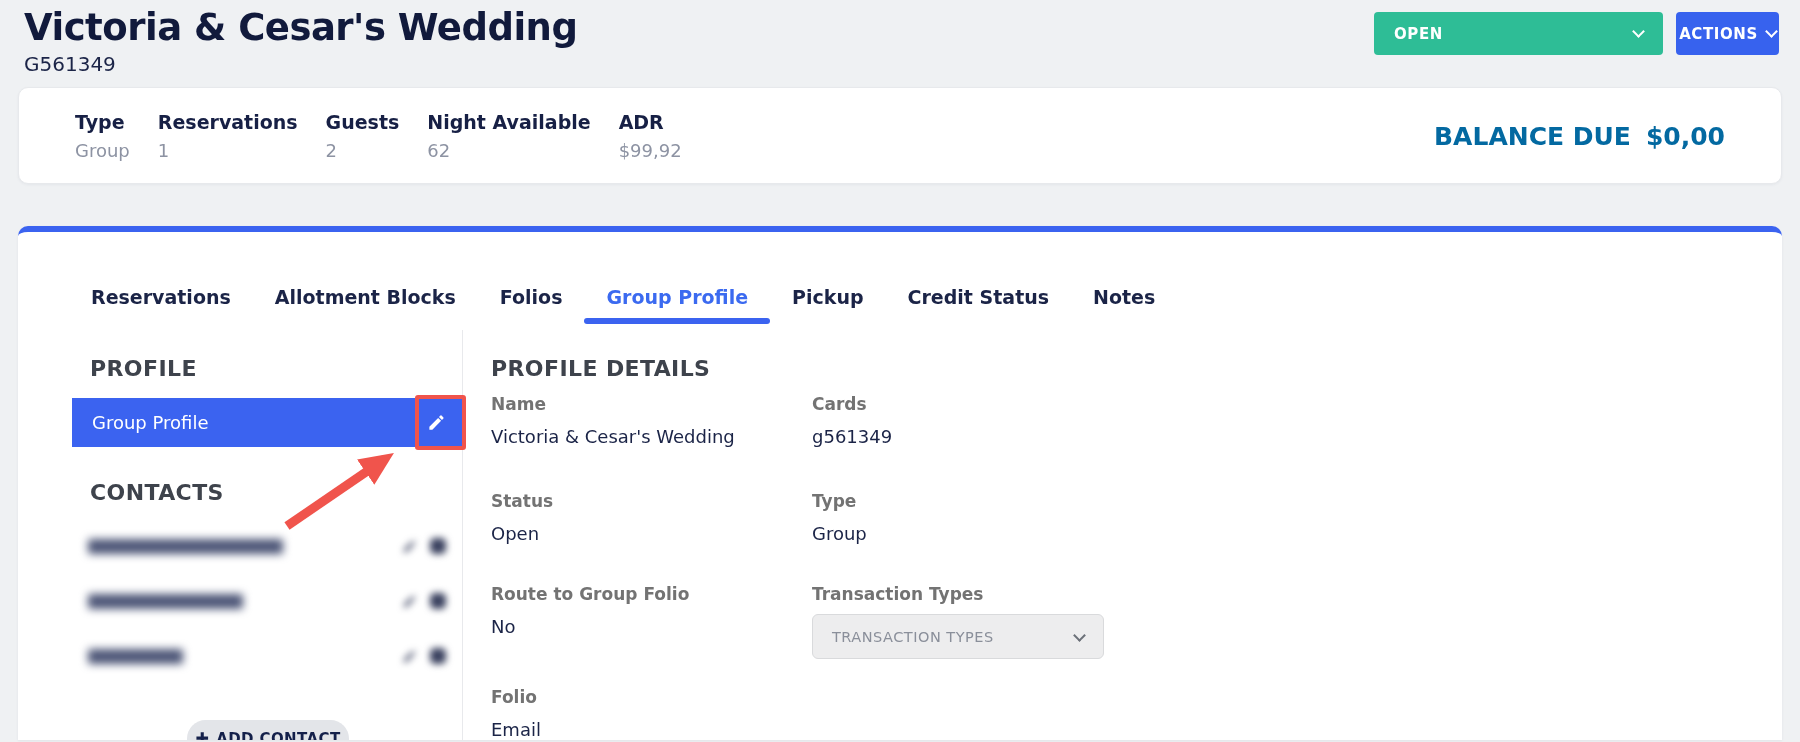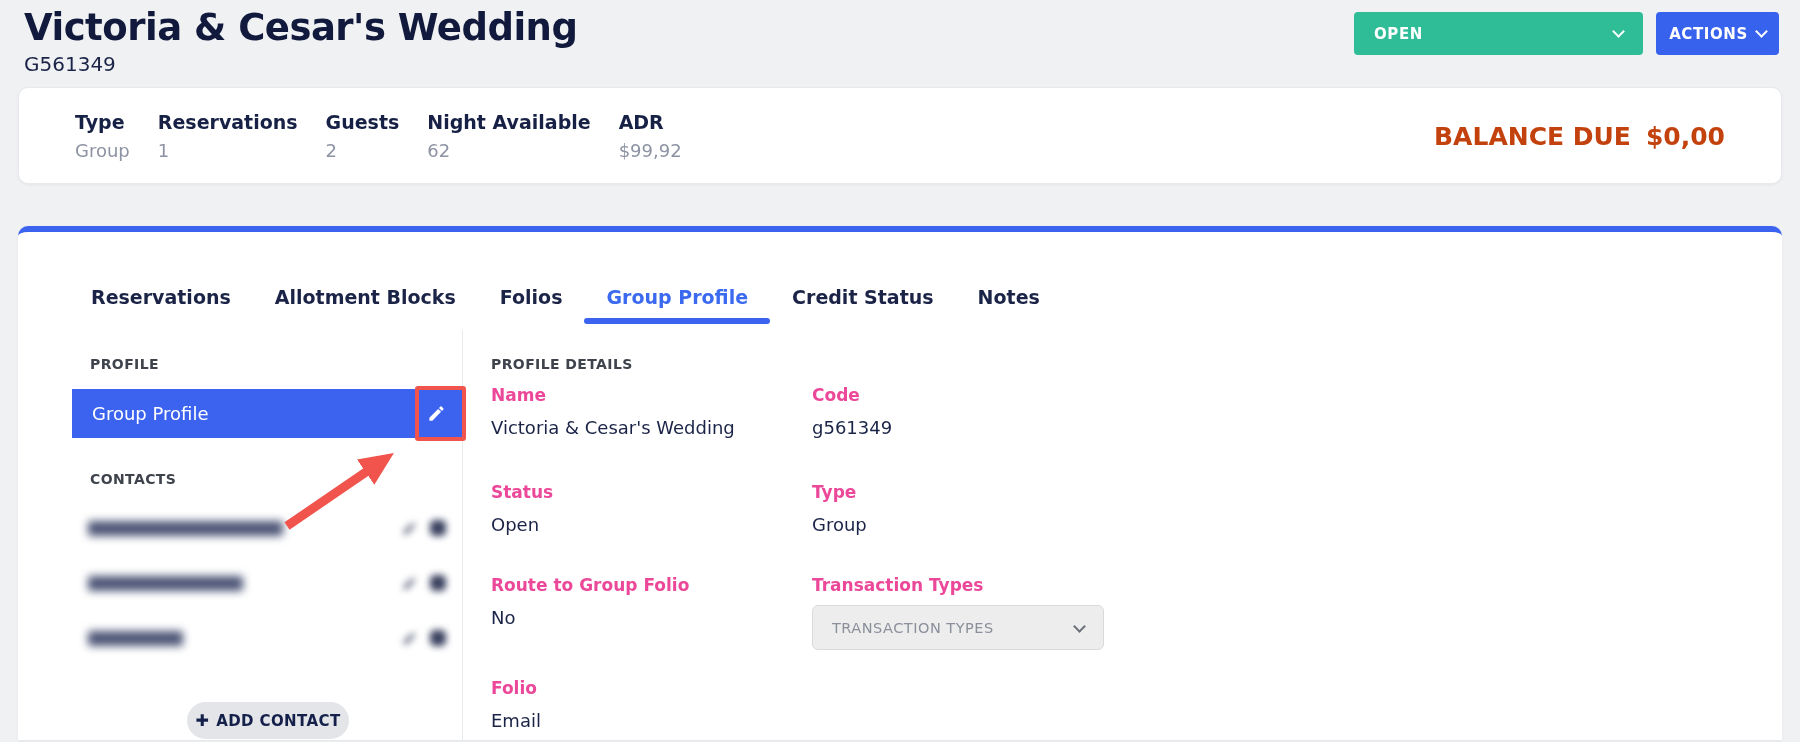--- a/index.html
+++ b/index.html
@@ -13,46 +13,46 @@
   }
   
   .header { position:relative; padding:8px 24px 0 24px; height:75px; }
   .page-title { font-size:37px; font-weight:bold; color:#111a3c; letter-spacing:-0.5px; line-height:1.1; }
   .page-code { font-size:20px; color:#1b2447; margin-top:3px; }
   .header-actions { position:absolute; top:12px; right:21px; display:flex; gap:13px; }
   .btn { border:none; cursor:pointer; border-radius:4px; color:#fff; font-weight:bold;
          font-size:15px; letter-spacing:0.6px; display:flex; align-items:center;
          font-family:inherit; }
   .btn-open { width:289px; height:43px; background:#2ebd96; justify-content:space-between; padding:0 20px; }
-  .btn-actions { width:123px; height:43px; background:#3762ee; justify-content:center; gap:9px; }
+  .btn-actions { width:103px; height:43px; background:#3762ee; justify-content:center; gap:9px; }
   .chev { width:9px; height:9px; border-right:2.5px solid currentColor; border-bottom:2.5px solid currentColor;
           transform:rotate(45deg); margin-top:-5px; display:inline-block; }
   
   .stats-card { position:relative; margin:12px 18px 0 18px; height:97px; background:#fff;
                 border:1px solid #e7e9ec; border-radius:10px; box-shadow:0 1px 3px rgba(20,30,70,.05);
                 display:flex; align-items:center; padding-left:56px; }
   .stats { display:flex; gap:28px; }
   .stat-label { font-size:19px; font-weight:bold; color:#172045; white-space:nowrap; }
   .stat-value { font-size:18px; color:#8d93a3; margin-top:7px; white-space:nowrap; }
   .balance { position:absolute; right:56px; top:50%; transform:translateY(-50%);
-             font-size:25px; font-weight:bold; color:#c2410c; display:flex; gap:15px; }
+             font-size:25px; font-weight:bold; color:#0369a1; display:flex; gap:15px; }
   
   .main-card { margin:42px 18px 0 18px; height:514px; background:#fff;
                border-radius:10px 10px 0 0; border-top:6px solid #3b63f0;
                box-shadow:0 1px 3px rgba(20,30,70,.06); overflow:hidden; }
   .tabs { display:flex; padding:50px 0 0 51px; }
   .tab { padding:4px 22px 22px 22px; font-size:19px; font-weight:bold; color:#1b2447;
          position:relative; cursor:pointer; white-space:nowrap; }
   .tab.active { color:#3b6af0; }
   .tab.active::after { content:""; position:absolute; left:0; right:0; bottom:6px;
                        height:6px; border-radius:3px; background:#3b63f0; }
   .content { display:flex; height:423px; }
   
   .left-panel { width:445px; border-right:1px solid #e8e9ec; padding-top:26px; position:relative; }
-  .section-heading { font-size:14px; font-weight:bold; color:#3e434c; letter-spacing:0.4px; }
+  .section-heading { font-size:22px; font-weight:bold; color:#3e434c; letter-spacing:0.4px; }
   .left-panel .section-heading { margin-left:72px; }
   .profile-item { position:relative; margin:17px 0 0 54px; width:390px; height:49px;
                   background:#3b63f0; color:#fff; font-size:18px;
                   display:flex; align-items:center; padding-left:20px; cursor:pointer; }
   .edit-btn { position:absolute; right:5px; top:4px; width:41px; height:41px; border:none;
               background:transparent; color:#fff; display:flex; align-items:center;
               justify-content:center; cursor:pointer; }
   .edit-btn svg { width:19px; height:19px; fill:#fff; }
   .highlight-box { position:absolute; right:-4px; top:-3px; width:51px; height:55px;
                    border:4px solid #f0544c; border-radius:3px; pointer-events:none; }
@@ -68,21 +68,21 @@
   .contact-dot { width:16px; height:16px; border-radius:5px; background:#39405e; display:inline-block; }
   .add-contact { margin:51px 0 0 169px; width:162px; height:37px; border:none; border-radius:19px;
                  background:#e3e5e9; color:#14204a; font-size:15px; font-weight:bold;
                  letter-spacing:0.4px; display:flex; align-items:center; justify-content:center;
                  gap:7px; cursor:pointer; font-family:inherit; }
   .plus-glyph { font-size:16px; line-height:1; }
   
   .right-panel { flex:1; padding:26px 0 0 28px; }
   .field-row { display:grid; grid-template-columns:321px 1fr; }
   .fields { margin-top:13px; }
-  .field-label { font-size:17px; font-weight:bold; color:#ec4899; }
+  .field-label { font-size:17px; font-weight:bold; color:#737373; }
   .field-value { font-size:18px; color:#1b2447; margin-top:12px; }
   .row-1 { margin-bottom:44px; } .row-2 { margin-bottom:40px;margin-top:40px; } .row-3 { margin-bottom:28px; }
   .dropdown { margin-top:10px; width:292px; height:45px; background:#ededee;
               border:1px solid #d9dadc; border-radius:6px; display:flex; align-items:center;
               justify-content:space-between; padding:0 19px; cursor:pointer; }
   .dropdown-text { font-size:14.5px; letter-spacing:0.5px; color:#8a8f9a; font-weight:500; }
   .dropdown .chev { color:#6b7078; margin-top:-3px; }
   
   .arrow-overlay { position:absolute; left:0; top:0; width:1800px; height:742px;
                    pointer-events:none; }
@@ -138,20 +138,21 @@
     </div>
   </section>
 
   <section class="main-card">
 
     <nav class="tabs">
       <div class="tab"><span>Reservations</span></div>
       <div class="tab"><span>Allotment Blocks</span></div>
       <div class="tab"><span>Folios</span></div>
       <div class="tab active"><span>Group Profile</span></div>
+      <div class="tab"><span>Pickup</span></div>
       <div class="tab"><span>Credit Status</span></div>
       <div class="tab"><span>Notes</span></div>
     </nav>
 
     <div class="content">
 
       <aside class="left-panel">
         <div class="section-heading">PROFILE</div>
 
         <div class="profile-item">
@@ -206,21 +207,21 @@
         <div class="section-heading">PROFILE DETAILS</div>
 
         <div class="fields">
 
           <div class="field-row row-1">
             <div class="field">
               <div class="field-label">Name</div>
               <div class="field-value">Victoria &amp; Cesar's Wedding</div>
             </div>
             <div class="field">
-              <div class="field-label">Code</div>
+              <div class="field-label">Cards</div>
               <div class="field-value">g561349</div>
             </div>
           </div>
 
           <div class="field-row row-2">
             <div class="field">
               <div class="field-label">Status</div>
               <div class="field-value">Open</div>
             </div>
             <div class="field">

